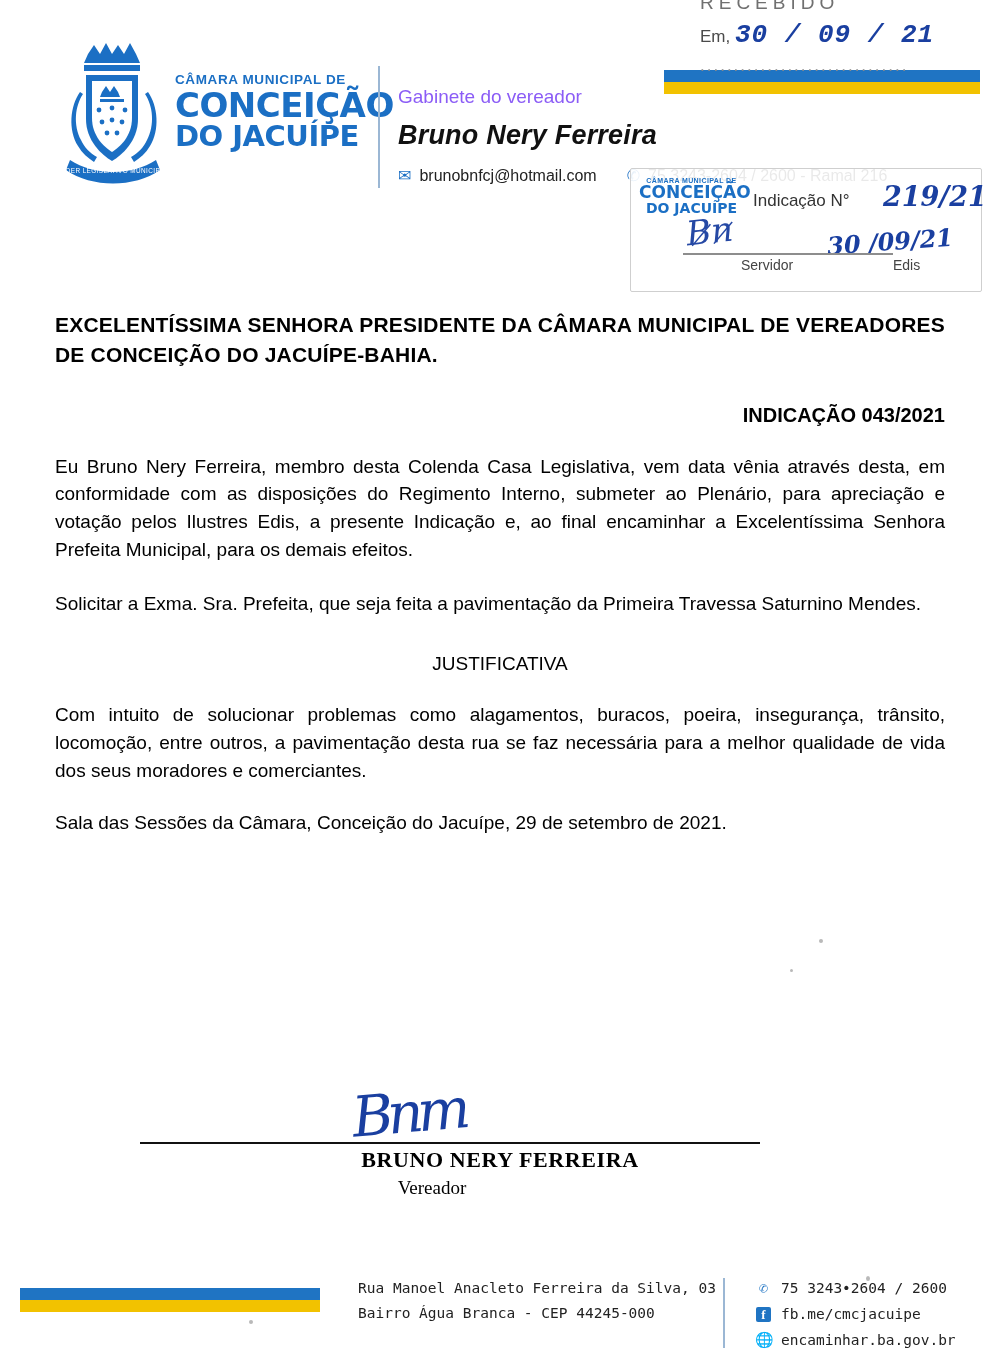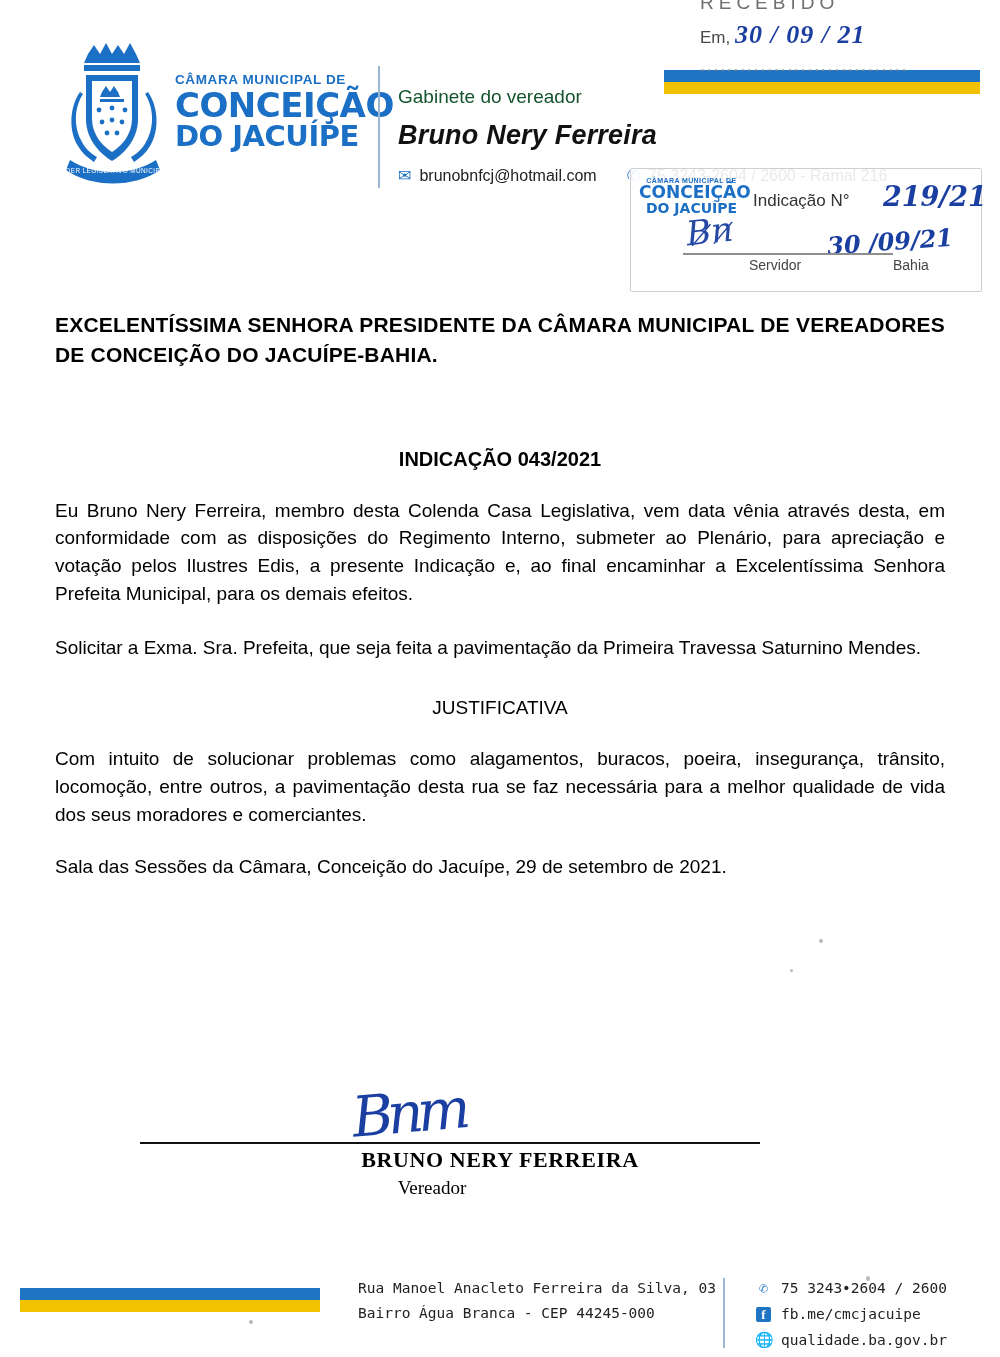--- a/index.html
+++ b/index.html
@@ -73,21 +73,21 @@
   }
 
   .contact-block {
     position: absolute;
     left: 398px;
     top: 58px;
     width: 560px;
   }
   .gab-line {
     font-size: 19px;
-    color: #14532d;
+    color: #8b5cf6;
   }
   .vereador-name {
     font-size: 27px;
     font-weight: bold;
     font-style: italic;
     color: #111111;
     margin-top: 12px;
     letter-spacing: 0.2px;
   }
   .contact-row {
@@ -141,21 +141,21 @@
     font-size: 19px;
     letter-spacing: 5px;
     color: #707070;
   }
   .recebido-line {
     margin-top: 6px;
     font-size: 17px;
     color: #4a4a4a;
   }
   .hand-blue {
-    font-family: Liberation Serif, serif;
+    font-family: Liberation Mono, monospace;
     color: #1a3fa0;
     font-size: 26px;
     font-style: italic;
     font-weight: bold;
     letter-spacing: 1px;
   }
   .dots {
     letter-spacing: 2px;
     color: #8a8a8a;
   }
@@ -218,21 +218,21 @@
   .ind-sig-line {
     position: absolute;
     left: 52px;
     top: 84px;
     width: 210px;
     height: 1.5px;
     background: #8d8d8d;
   }
   .ind-servidor {
     position: absolute;
-    left: 118px;
+    left: 110px;
     top: 88px;
     font-size: 14px;
     color: #444444;
   }
   .ind-data {
     position: absolute;
     left: 262px;
     top: 88px;
     font-size: 14px;
     color: #444444;
@@ -268,22 +268,22 @@
     width: 890px;
   }
   .addressee {
     font-size: 21px;
     font-weight: bold;
     line-height: 1.42;
     text-align: justify;
     letter-spacing: 0.2px;
   }
   .ind-title {
-    margin-top: 78px;
-    text-align: center;
+    margin-top: 34px;
+    text-align: right;
     font-size: 20px;
     font-weight: bold;
   }
   p.body-text {
     margin: 26px 0 0 0;
     font-size: 19px;
     line-height: 1.46;
     text-align: justify;
   }
   .just-title {
@@ -504,21 +504,21 @@
     <div class="l1">CÂMARA MUNICIPAL DE</div>
     <div class="l2">CONCEIÇÃO</div>
     <div class="l3">DO JACUÍPE</div>
   </div>
   <div class="ind-label">Indicação N°</div>
   <div class="ind-number">219/21</div>
   <div class="ind-sig">B̷n̷</div>
   <div class="ind-hand-date">30 /09/21</div>
   <div class="ind-sig-line"></div>
   <div class="ind-servidor">Servidor</div>
-  <div class="ind-data">Bahia</div>
+  <div class="ind-data">Edis</div>
 </div>
 
 <div class="doc">
   <div class="addressee">EXCELENTÍSSIMA SENHORA PRESIDENTE DA CÂMARA MUNICIPAL DE VEREADORES DE CONCEIÇÃO DO JACUÍPE-BAHIA.</div>
   <div class="ind-title">INDICAÇÃO 043/2021</div>
   <p class="body-text">Eu Bruno Nery Ferreira, membro desta Colenda Casa Legislativa, vem data vênia através desta, em conformidade com as disposições do Regimento Interno, submeter ao Plenário, para apreciação e votação pelos Ilustres Edis, a presente Indicação e, ao final encaminhar a Excelentíssima Senhora Prefeita Municipal, para os demais efeitos.</p>
   <p class="body-text">Solicitar a Exma. Sra. Prefeita, que seja feita a pavimentação da Primeira Travessa Saturnino Mendes.</p>
   <div class="just-title">JUSTIFICATIVA</div>
   <p class="body-text">Com intuito de solucionar problemas como alagamentos, buracos, poeira, insegurança, trânsito, locomoção, entre outros, a pavimentação desta rua se faz necessária para a melhor qualidade de vida dos seus moradores e comerciantes.</p>
   <div class="closing">Sala das Sessões da Câmara, Conceição do Jacuípe, 29 de setembro de 2021.</div>
@@ -545,21 +545,21 @@
     <div class="f-row">
       <span class="f-ico">✆</span>
       <span>75 3243•2604 / 2600</span>
     </div>
     <div class="f-row">
       <span class="f-ico"><span class="fb-ico">f</span></span>
       <span>fb.me/cmcjacuipe</span>
     </div>
     <div class="f-row">
       <span class="f-ico">🌐</span>
-      <span>qualidade.ba.gov.br</span>
+      <span>encaminhar.ba.gov.br</span>
     </div>
   </div>
 
   <div class="speck" style="left:866px; top:8px; width:4px; height:5px;"></div>
   <div class="speck" style="left:249px; top:52px; width:4px; height:4px;"></div>
 </div>
 
 <div class="speck" style="left:819px; top:939px; width:4px; height:4px;"></div>
 <div class="speck" style="left:790px; top:969px; width:3px; height:3px;"></div>
 

